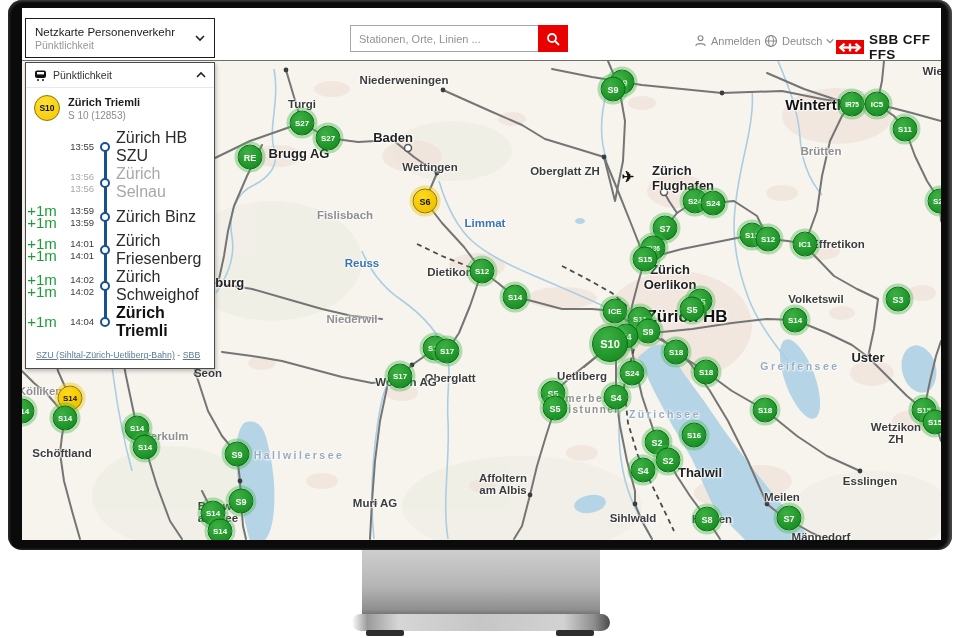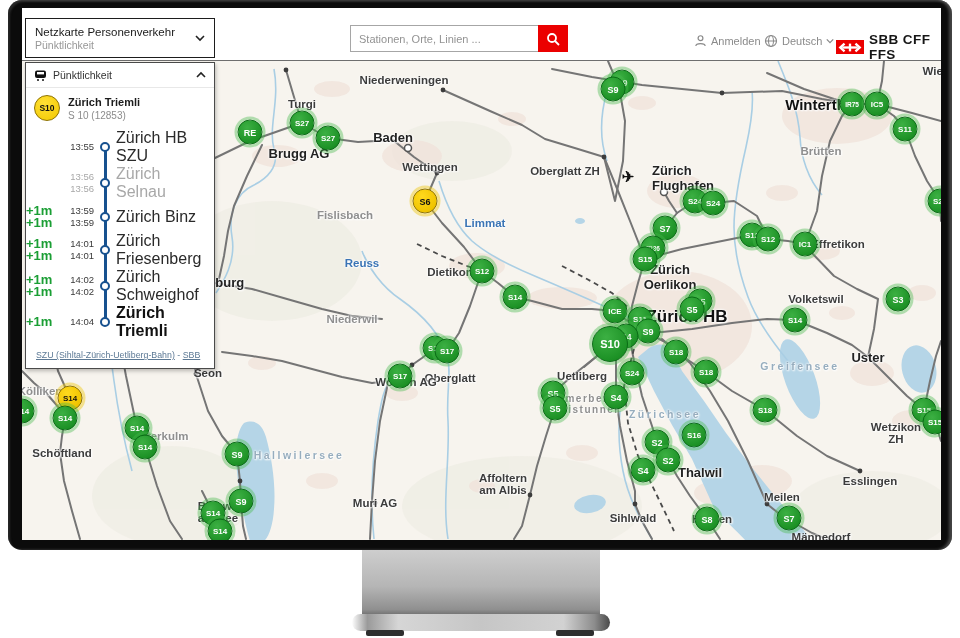--- a/index.html
+++ b/index.html
@@ -60,21 +60,21 @@
   .phead .pt{flex:1;font-size:10.5px;color:#333;margin-left:6px;}
   .route-head{display:flex;align-items:center;padding:7px 8px 4px 8px;}
   .badge{width:24px;height:24px;border-radius:50%;background:radial-gradient(circle at 38% 30%,#ffe035,#f2c800);
          border:1.5px solid #8f7300;color:#111;font-size:8.5px;font-weight:bold;display:flex;align-items:center;justify-content:center;flex:0 0 auto;}
   .route-name{margin-left:8px;}
   .route-name .rn1{font-size:11px;font-weight:bold;color:#1c1c1c;}
   .route-name .rn2{font-size:10px;color:#8c8c8c;margin-top:2px;}
   .stops{padding:4px 12px 2px 0;}
   .srow{display:flex;align-items:center;min-height:23px;}
   .srow.dbl{min-height:31px;}
-  .cdel{width:32px;text-align:left;font-size:13px;color:#1a9e34;font-weight:bold;line-height:12px;}
+  .cdel{width:32px;text-align:center;font-size:15px;color:#1a9e34;font-weight:normal;line-height:12px;}
   .ctim{width:36px;text-align:right;font-size:9.5px;color:#3a3a3a;line-height:12px;padding-right:4px;}
   .cnode{position:relative;width:14px;align-self:stretch;}
   .seg{position:absolute;left:50%;width:3px;margin-left:-1.5px;background:#17518f;}
   .seg.top{top:0;height:50%;} .seg.bot{top:50%;bottom:0;}
   .srow:first-child .seg.top{display:none;} .srow:last-child .seg.bot{display:none;}
   .node{position:absolute;top:50%;left:50%;width:6px;height:6px;margin:-5px 0 0 -5px;background:#fff;
         border:2px solid #17518f;border-radius:50%;z-index:2;}
   .cname{flex:1;font-size:16px;color:#2a2a2a;padding-left:4px;}
   .srow.passed .ctim,.srow.passed .cname{color:#a8a8a8;}
   .srow.end .cname{font-weight:bold;color:#111;}
@@ -266,21 +266,21 @@
             <div class="lb town" style="left: 799px; top: 476px;">Männedorf</div>
             <div class="lb town" style="left: 848px; top: 420px;">Esslingen</div>
             <div class="lb town" style="left: 874px; top: 372px;">Wetzikon ZH</div>
             <div class="lb townb" style="left: 846px; top: 296px;">Uster</div>
             <div class="lb town" style="left: 794px; top: 238px;">Volketswil</div>
             <div class="lb lake" style="left: 778px; top: 305px;">Greifensee</div>
             <div class="lb town" style="left: 816px; top: 183px;">Effretikon</div>
             <div class="lb minor" style="left: 793px; top: 90px; padding-left: 12px;">Brütten</div>
             <div class="lb city2" style="left: 801px; top: 43px;">Winterthur</div>
             <div class="lb town" style="left: 941px; top: 10px;">Wiesendangen</div>
-            <div class="mk" style="left: 228px; top: 71px; font-size: 9px;">RE</div>
+            <div class="mk" style="left: 228px; top: 96px; font-size: 9px;">RE</div>
             <div class="mk" style="left: 280px; top: 62px; font-size: 8px;">S27</div>
             <div class="mk" style="left: 306px; top: 77px; font-size: 8px;">S27</div>
             <div class="mk yellow" style="left: 403px; top: 140px; font-size: 9px;">S6</div>
             <div class="mk" style="left: 600px; top: 21px; font-size: 9px;">S9</div>
             <div class="mk" style="left: 591px; top: 28px; font-size: 9px;">S9</div>
             <div class="mk" style="left: 673px; top: 140px; font-size: 8px;">S24</div>
             <div class="mk" style="left: 691px; top: 142px; font-size: 8px;">S24</div>
             <div class="mk" style="left: 643px; top: 167px; font-size: 9px;">S7</div>
             <div class="mk" style="left: 631px; top: 187px; font-size: 6.5px;">IR36</div>
             <div class="mk" style="left: 623px; top: 198px; font-size: 8px;">S15</div>

